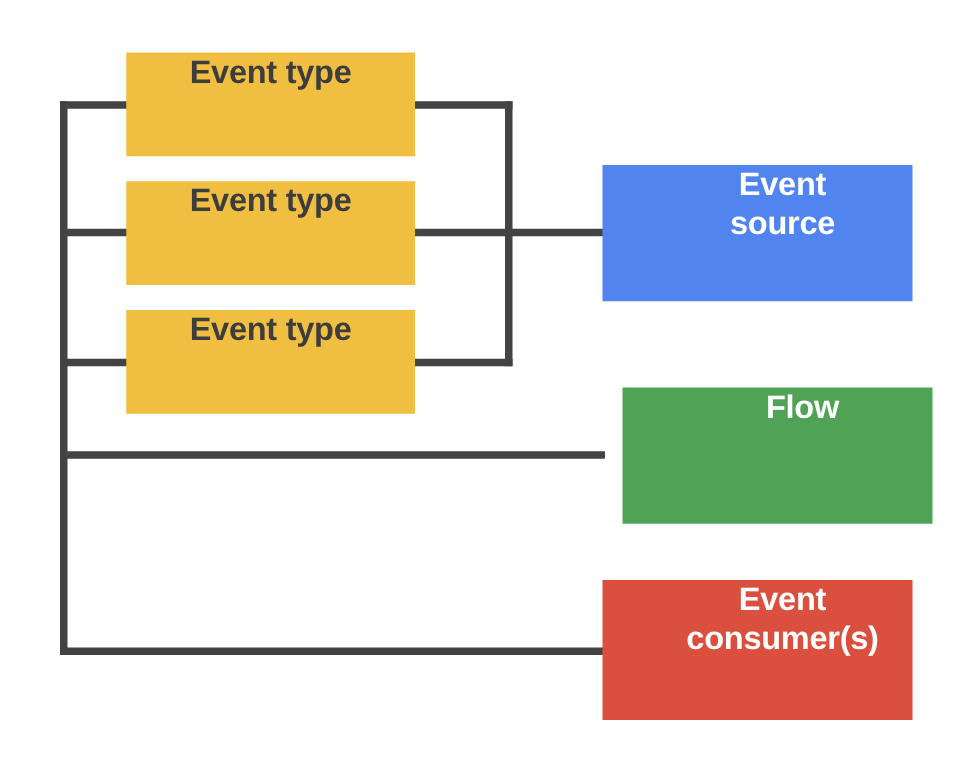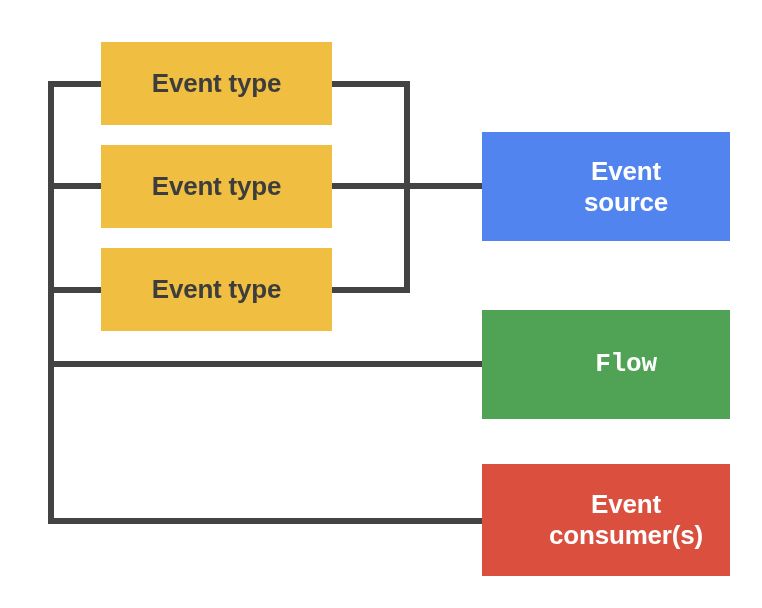--- a/index.html
+++ b/index.html
@@ -20,21 +20,20 @@
   #wires {
     position: absolute;
     left: 0;
     top: 0;
     width: 762px;
     height: 608px;
   }
   .node {
     position: absolute;
     display: flex;
-    align-items: center;
     justify-content: center;
     text-align: center;
     box-sizing: border-box;
     line-height: 1.18;
     letter-spacing: -0.2px;
   }
   .node-label {
     display: block;
     white-space: pre-line;
     padding: 0 6px;
@@ -47,21 +46,21 @@
   .node-stage {
     font-size: 26px;
     font-weight: bold;
     color: #ffffff;
     padding-left: 40px;
   }
   #evt-type-0 { left: 101px; top: 42px;  width: 231px; height: 83px; }
   #evt-type-1 { left: 101px; top: 145px; width: 231px; height: 83px; }
   #evt-type-2 { left: 101px; top: 248px; width: 231px; height: 83px; }
   #stage-source   { left: 482px; top: 132px; width: 248px; height: 109px; }
-  #stage-flow     { left: 482px; top: 310px; width: 248px; height: 109px; font-family: Liberation Mono, monospace; }
+  #stage-flow     { left: 498px; top: 310px; width: 248px; height: 109px; }
   #stage-consumer { left: 482px; top: 464px; width: 248px; height: 112px; }
 </style>
 </head>
 <body>
 
 <div id="canvas">
 
   <svg id="wires" viewBox="0 0 762 608" width="762" height="608" xmlns="http://www.w3.org/2000/svg">
     <g stroke="#434343" stroke-width="6" stroke-linecap="butt" fill="none">
 

